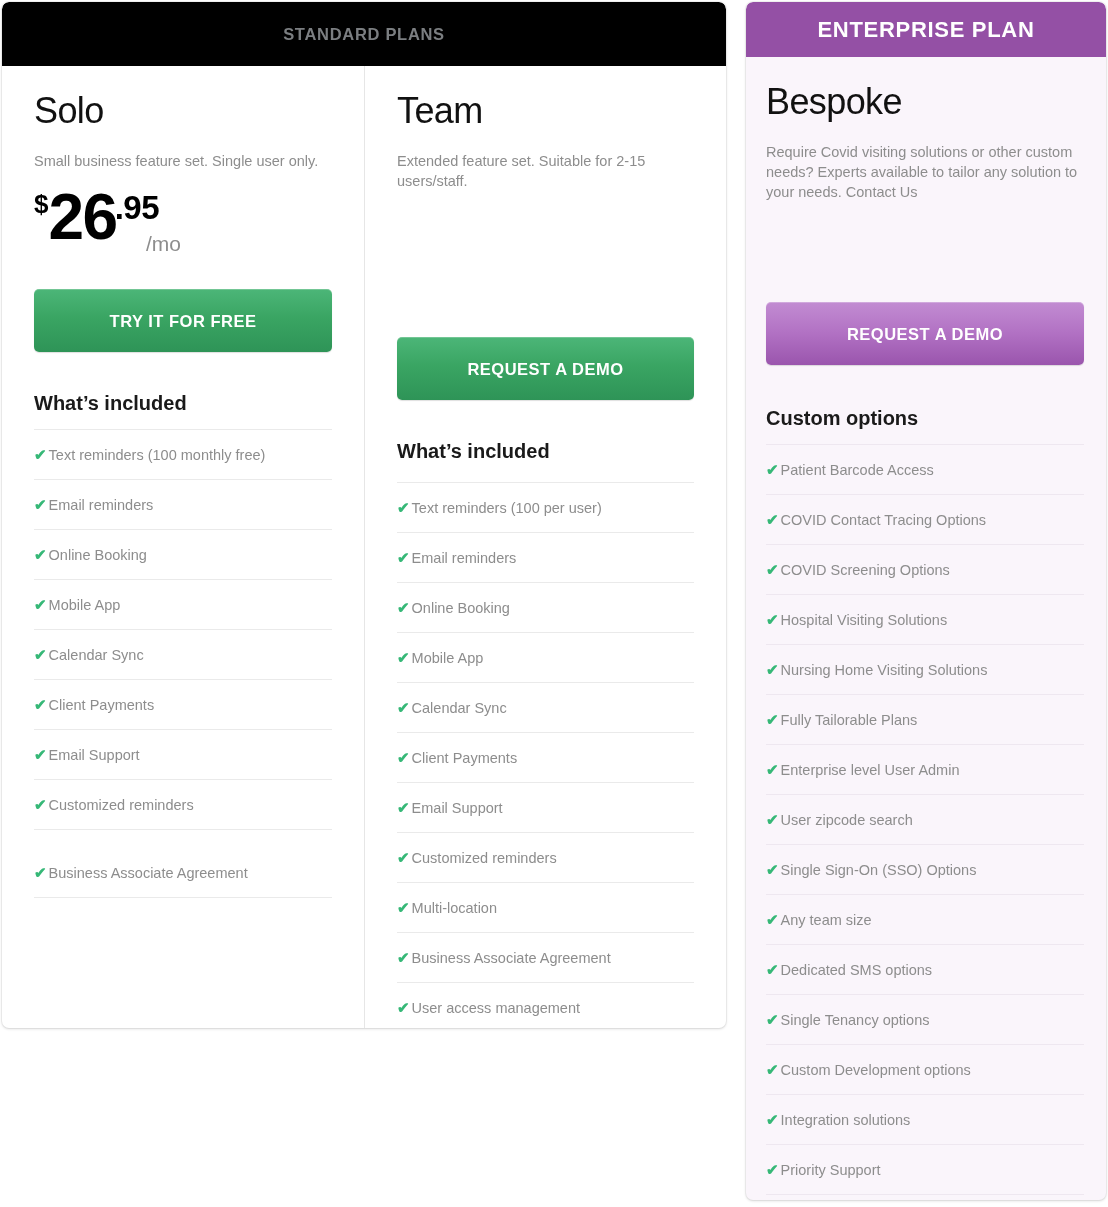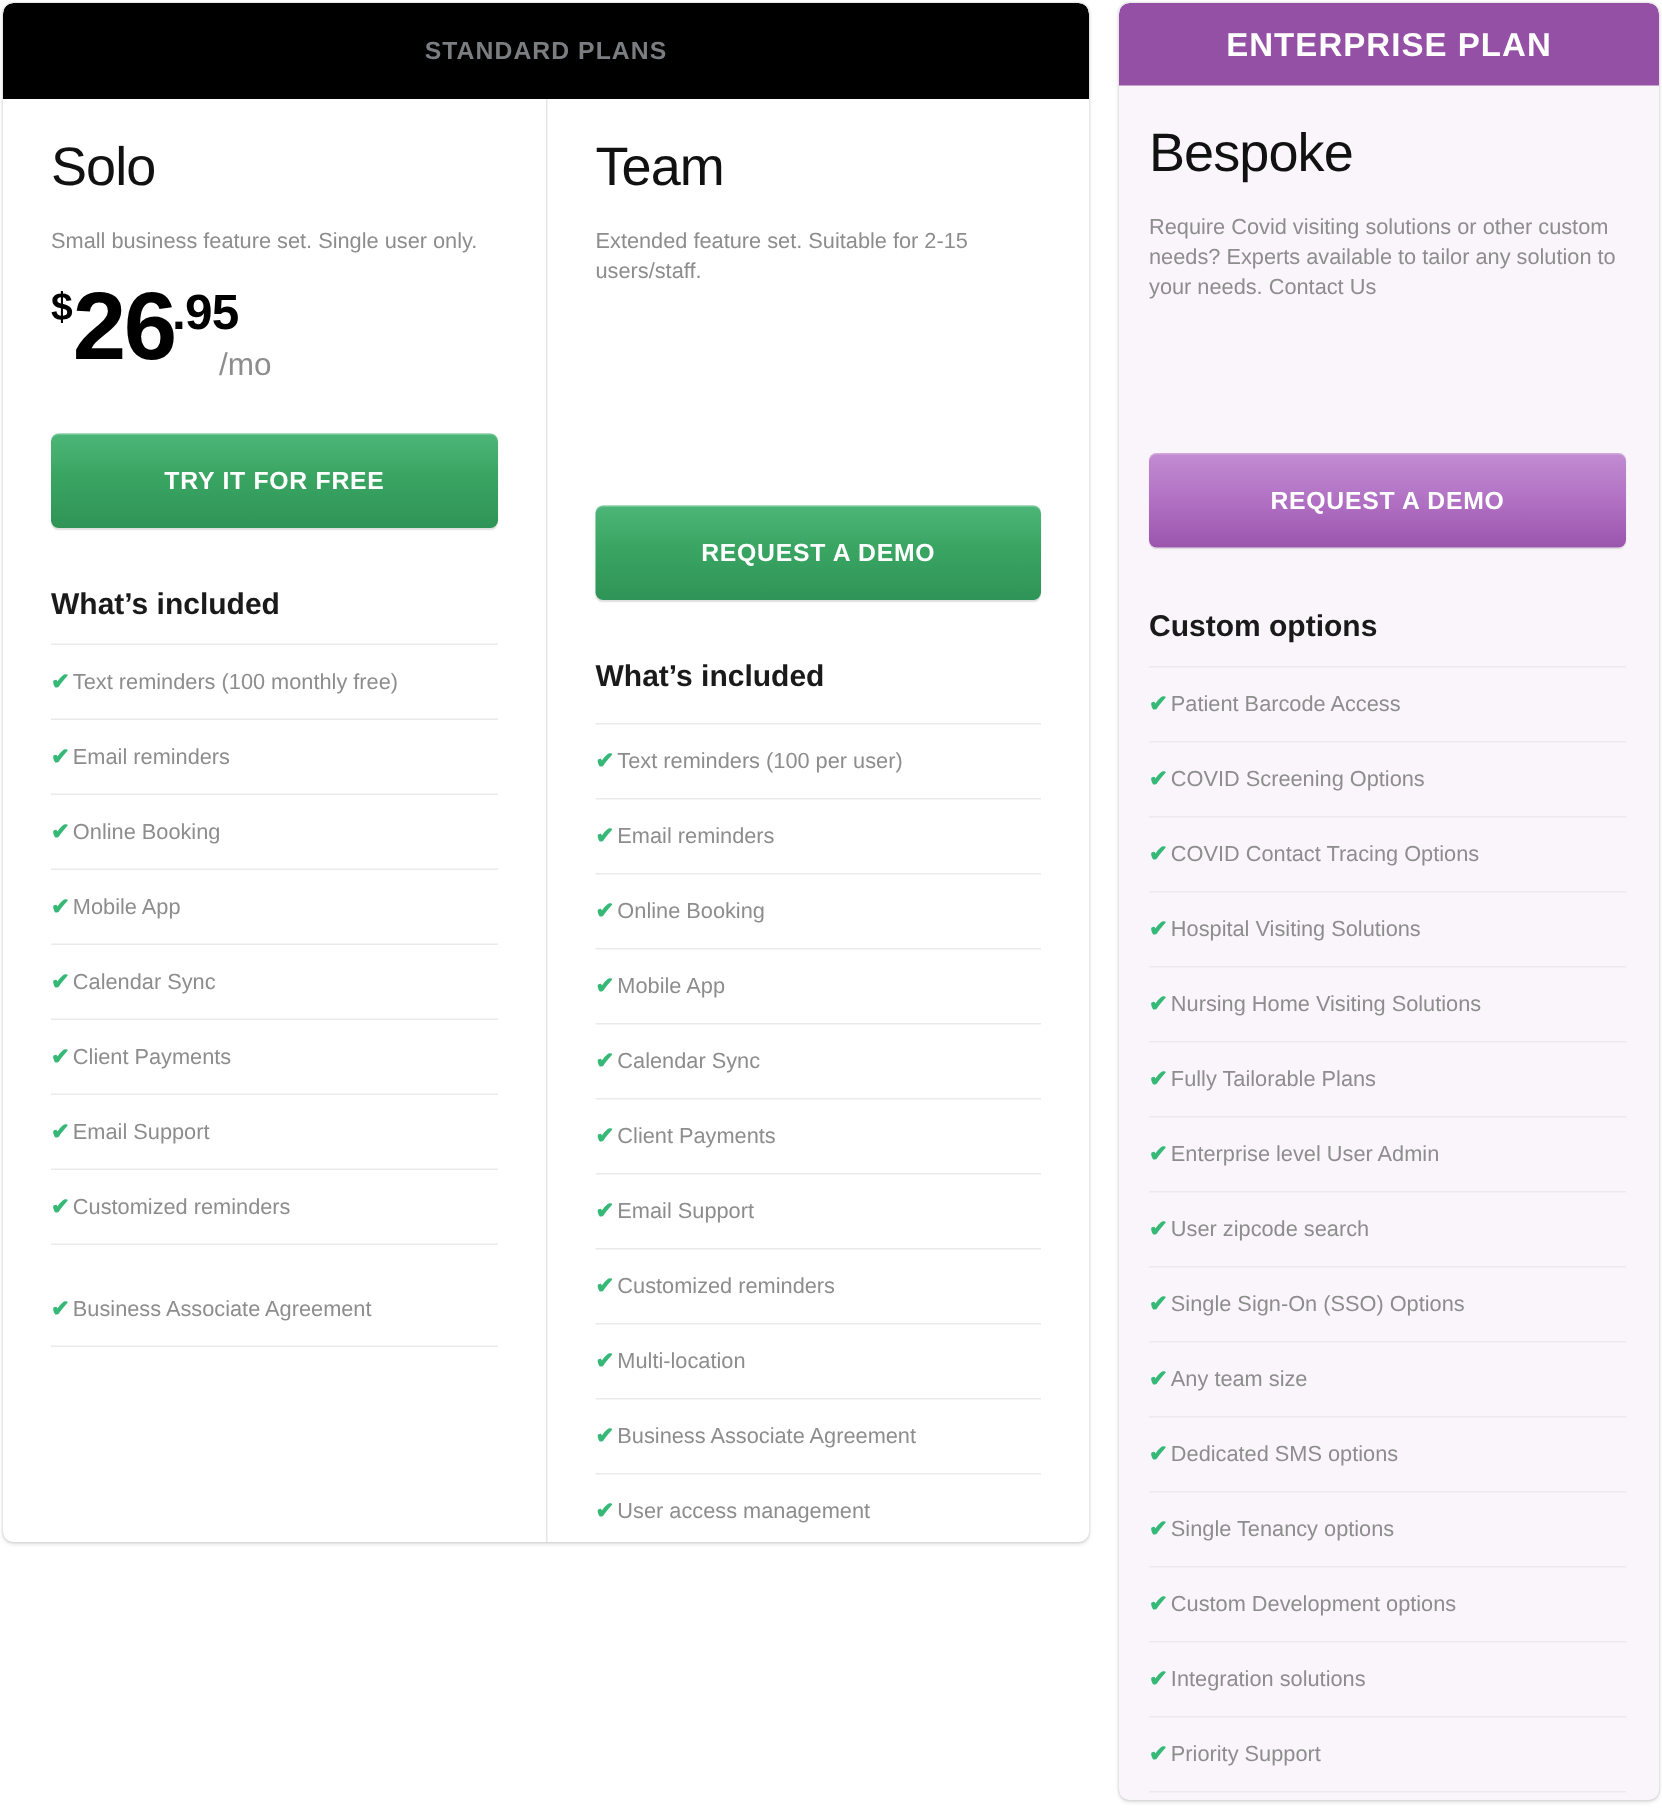--- a/index.html
+++ b/index.html
@@ -302,22 +302,22 @@
       <p class="plan-desc">Require Covid visiting solutions or other custom needs? Experts available to tailor any solution to your needs. Contact Us</p>
 
       <div class="ent-cta-wrap">
         <button class="cta cta-purple">REQUEST A DEMO</button>
       </div>
 
       <h3 class="features-title">Custom options</h3>
 
       <ul class="feature-list lastline" id="ent-features">
           <li class="feature-item"><span class="check">✔</span><span>Patient Barcode Access</span></li>
+          <li class="feature-item"><span class="check">✔</span><span>COVID Contact Tracing Options</span></li>
           <li class="feature-item"><span class="check">✔</span><span>COVID Screening Options</span></li>
-          <li class="feature-item"><span class="check">✔</span><span>COVID Contact Tracing Options</span></li>
           <li class="feature-item"><span class="check">✔</span><span>Hospital Visiting Solutions</span></li>
           <li class="feature-item"><span class="check">✔</span><span>Nursing Home Visiting Solutions</span></li>
           <li class="feature-item"><span class="check">✔</span><span>Fully Tailorable Plans</span></li>
           <li class="feature-item"><span class="check">✔</span><span>Enterprise level User Admin</span></li>
           <li class="feature-item"><span class="check">✔</span><span>User zipcode search</span></li>
           <li class="feature-item"><span class="check">✔</span><span>Single Sign-On (SSO) Options</span></li>
           <li class="feature-item"><span class="check">✔</span><span>Any team size</span></li>
           <li class="feature-item"><span class="check">✔</span><span>Dedicated SMS options</span></li>
           <li class="feature-item"><span class="check">✔</span><span>Single Tenancy options</span></li>
           <li class="feature-item"><span class="check">✔</span><span>Custom Development options</span></li>

